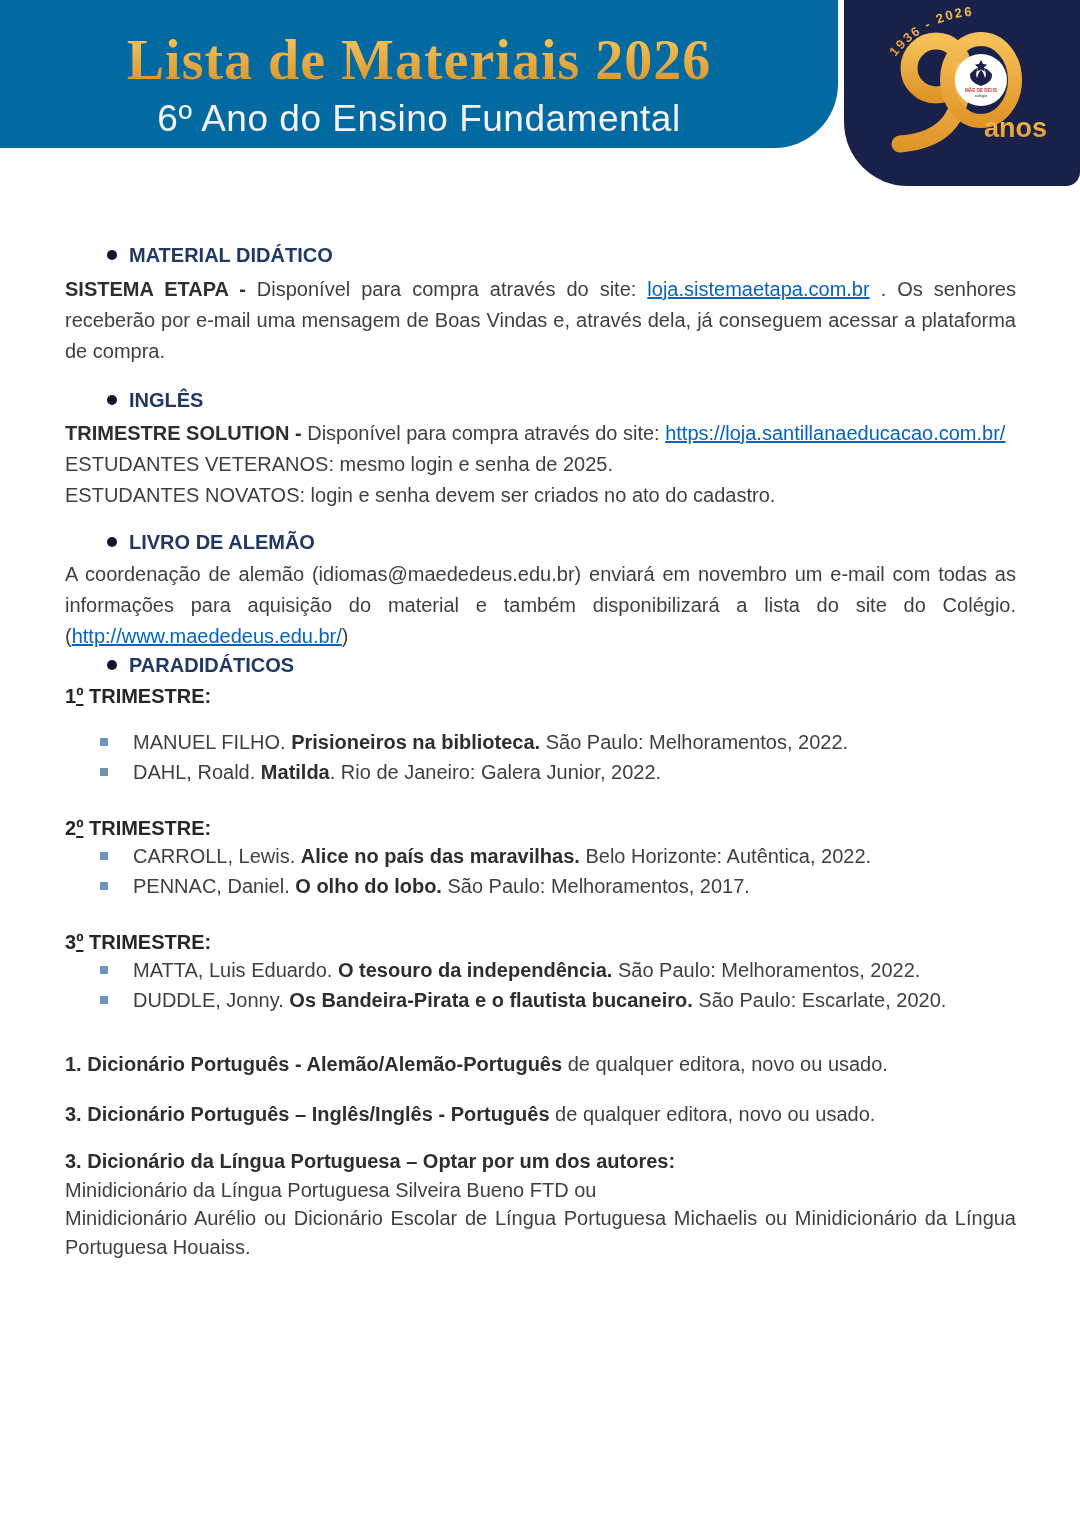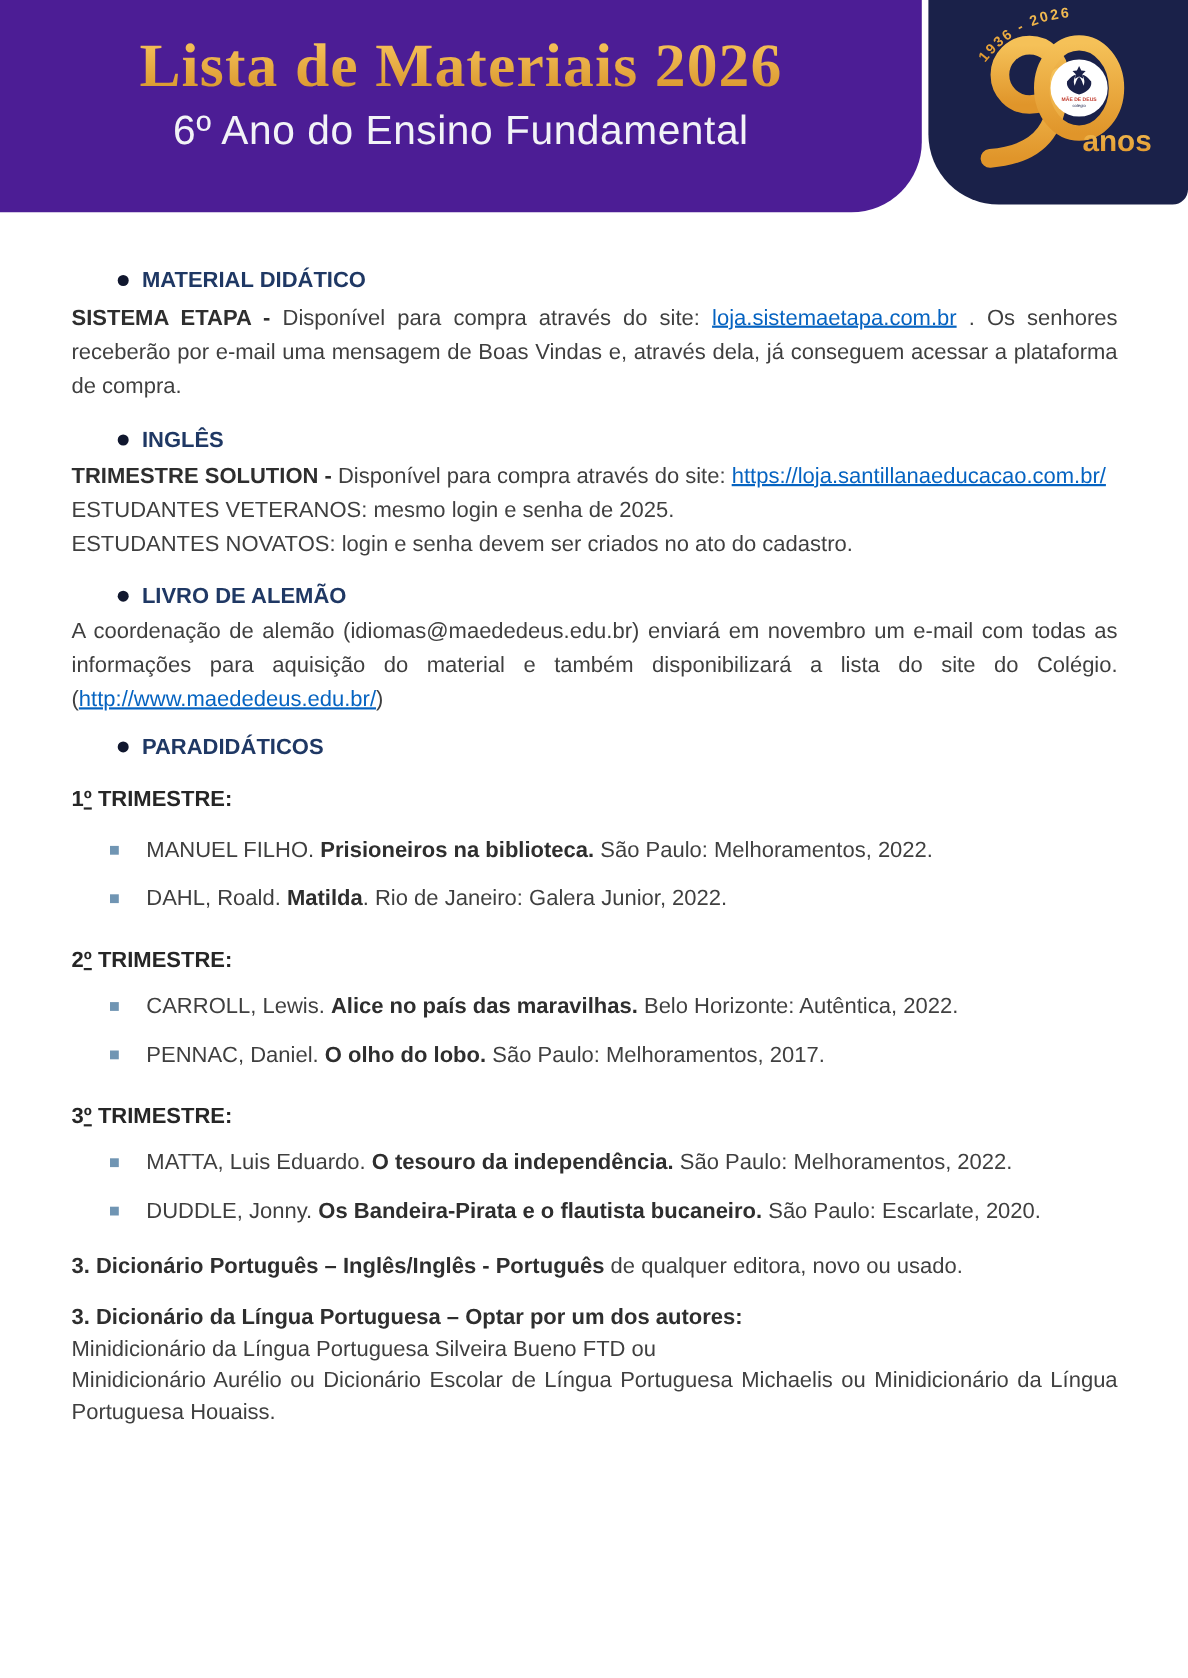--- a/index.html
+++ b/index.html
@@ -1,20 +1,20 @@
 <!DOCTYPE html>
 <html lang="pt-br"><head>
 <meta charset="utf-8">
 <style>
   html,body{margin:0;padding:0;background:#ffffff;}
   .page{position:relative;width:1080px;height:1525px;background:#ffffff;overflow:hidden;
         font-family:"Liberation Sans",sans-serif;color:#3f3f3f;}
 
   
-  .hdr-main{position:absolute;left:0;top:0;width:838px;height:193px;background:#4c1d95;
+  .hdr-main{position:absolute;left:0;top:0;width:838px;height:148px;background:#0369a1;
             border-radius:0 0 64px 0;text-align:center;}
   .hdr-right{position:absolute;left:844px;top:0;width:236px;height:186px;background:#1a2149;
              border-radius:0 0 14px 64px;}
   .title{margin-top:30px;font-family:"Liberation Serif","DejaVu Serif",serif;font-weight:700;
          font-size:56px;line-height:60px;color:#e8a93c;letter-spacing:1px;}
   @supports (-webkit-background-clip: text){
     .title{background:linear-gradient(180deg,#f4c058 15%,#db9930 85%);
            -webkit-background-clip:text;-webkit-text-fill-color:transparent;}
   }
   .subtitle{margin-top:8px;font-size:37px;line-height:42px;font-weight:300;color:#f2f3f7;letter-spacing:.5px;}
@@ -24,22 +24,22 @@
   p{margin:0;}
   .bullet-heading{display:flex;align-items:center;gap:12px;padding-left:42px;height:26px;
                   color:#1f3864;font-weight:700;font-size:20px;}
   .dot{width:10px;height:10px;border-radius:50%;background:#10172e;flex:0 0 auto;}
   .para{font-size:20px;line-height:31px;}
   .justify{text-align:justify;}
   strong,b{color:#2e2e2e;}
   a.link{color:#0563c1;text-decoration:underline;cursor:pointer;}
 
   .mt6{margin-top:6px;} .mt5{margin-top:5px;} .mt4{margin-top:4px;}
-  .mt14{margin-top:14px;text-align:center;} .mt18{margin-top:18px;} .mt20{margin-top:20px;}
-  .mt22{margin-top:22px;} .mt28{margin-top:28px;} .mt34{margin-top:34px;}
+  .mt14{text-align:center;} .mt18{margin-top:18px;} .mt20{margin-top:20px;}
+  .mt22{margin-top:5px;} .mt28{margin-top:28px;} .mt34{margin-top:34px;}
 
   .trimester{font-size:20px;line-height:26px;font-weight:700;color:#262626;}
   .trimester .ord{text-decoration:underline;}
 
   .book-item{display:flex;align-items:flex-start;padding-left:35px;}
   .sq{width:8px;height:8px;background:#7095b3;margin-top:11px;flex:0 0 auto;}
   .book-text{font-size:20px;line-height:30px;padding-left:25px;}
 
   .dict{font-size:20px;line-height:30px;}
   .dict3-line{font-size:20px;line-height:28.5px;}
@@ -173,20 +173,23 @@
       </p>
     </div>
     <div class="book-item mt14">
       <span class="sq"></span>
       <p class="book-text">
         <span>DUDDLE, Jonny. </span><strong>Os Bandeira-Pirata e o flautista bucaneiro.</strong><span> São Paulo: Escarlate, 2020.</span>
       </p>
     </div>
 
 
+    <p class="dict mt34">
+      <strong>1. Dicionário Português - Alemão/Alemão-Português</strong><span> de qualquer editora, novo ou usado.</span>
+    </p>
     <p class="dict mt20">
       <strong>3. Dicionário Português – Inglês/Inglês - Português</strong><span> de qualquer editora, novo ou usado.</span>
     </p>
 
     <p class="dict3-line mt18">
       <strong>3. Dicionário da Língua Portuguesa – Optar por um dos autores:</strong>
     </p>
     <p class="dict3-line">Minidicionário da Língua Portuguesa Silveira Bueno FTD ou</p>
     <p class="dict3-line justify-wrap">Minidicionário Aurélio ou Dicionário Escolar de Língua Portuguesa Michaelis ou Minidicionário da Língua Portuguesa Houaiss.</p>
 

